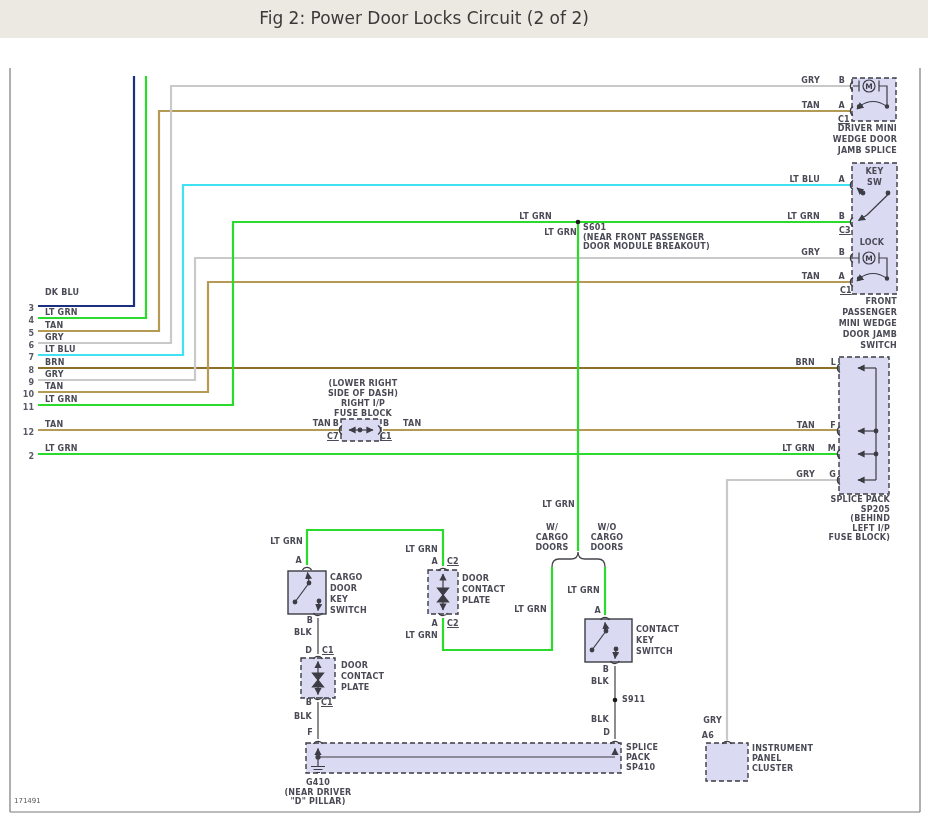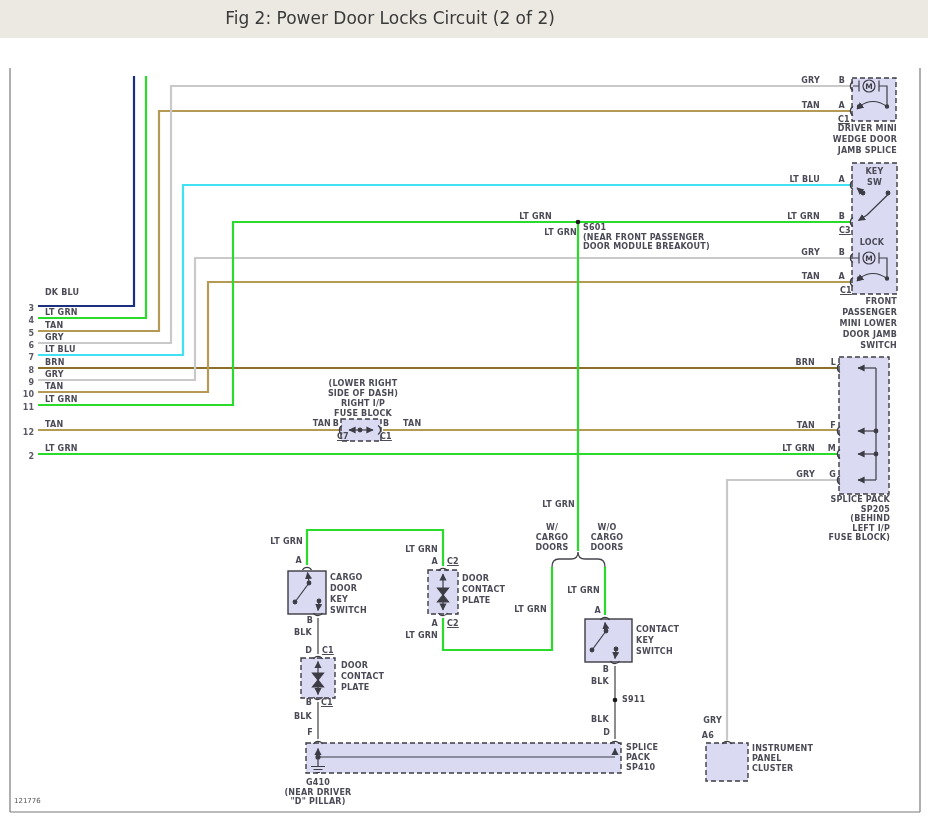--- a/index.html
+++ b/index.html
@@ -1,20 +1,20 @@
 <!DOCTYPE html>
 <html><head>
 <meta charset="utf-8">
 <style>
   html,body{margin:0;padding:0;background:#fff;}
   #stage{position:relative;width:928px;height:827px;background:#fff;overflow:hidden;
          font-family:"DejaVu Sans",sans-serif;}
   #hdr{position:absolute;left:0;top:0;width:928px;height:38px;background:#ece9e2;}
   .title{position:absolute;left:0;top:8px;width:780px;text-align:center;
-         font:400 17px "DejaVu Sans",sans-serif;color:#3a3a3a;}
+         font:400 17px "DejaVu Sans",sans-serif;color:#3a3a3a;padding-left:34px;}
   svg{position:absolute;left:0;top:0;}
   .lbl{position:absolute;font:700 8px "DejaVu Sans",sans-serif;color:#4b4b57;
        letter-spacing:.2px;line-height:11px;white-space:pre-line;}
   .r{text-align:right;}
   .c{text-align:center;}
   .conn{text-decoration:underline;}
   .tight{line-height:9.5px;}
   .lh10{line-height:10px;}
   .num{position:absolute;font:700 8px "DejaVu Sans",sans-serif;color:#5a5a66;text-align:right;}
   .foot{position:absolute;font:400 7px "DejaVu Sans",sans-serif;color:#555;}
@@ -251,41 +251,41 @@
     <span class="lbl r" style="right:83px;top:211px">B</span>
     <span class="lbl conn" style="left:839px;top:225px">C3</span>
     <span class="lbl c" style="left:852px;top:237px;width:40px">LOCK</span>
     <span class="lbl r" style="right:108px;top:247px">GRY</span>
     <span class="lbl r" style="right:83px;top:247px">B</span>
     <span class="lbl r" style="right:108px;top:271px">TAN</span>
     <span class="lbl r" style="right:83px;top:271px">A</span>
     <span class="lbl conn" style="left:840px;top:285px">C1</span>
     <span class="lbl r" style="right:31px;top:296px">FRONT
 PASSENGER
-MINI LOWER
+MINI WEDGE
 DOOR JAMB
 SWITCH</span>
   </div>
 
   <div>
     <span class="lbl r" style="right:376px;top:211px">LT GRN</span>
     <span class="lbl r" style="right:351px;top:227px">LT GRN</span>
     <span class="lbl tight" style="left:583px;top:223px">S601
 (NEAR FRONT PASSENGER
 DOOR MODULE BREAKOUT)</span>
   </div>
 
   <div>
     <span class="lbl c lh10" style="left:302px;top:379px;width:122px">(LOWER RIGHT
 SIDE OF DASH)
 RIGHT I/P
 FUSE BLOCK</span>
     <span class="lbl r" style="right:597px;top:418px">TAN</span>
     <span class="lbl r" style="right:589px;top:418px">B</span>
-    <span class="lbl conn" style="left:337px;top:431px">C7</span>
+    <span class="lbl conn" style="left:327px;top:431px">C7</span>
     <span class="lbl" style="left:383px;top:418px">B</span>
     <span class="lbl conn" style="left:380px;top:431px">C1</span>
     <span class="lbl" style="left:403px;top:418px">TAN</span>
   </div>
 
   <div>
     <span class="lbl r" style="right:113px;top:357px">BRN</span>
     <span class="lbl r" style="right:92px;top:357px">L</span>
     <span class="lbl r" style="right:113px;top:420px">TAN</span>
     <span class="lbl r" style="right:92px;top:420px">F</span>
@@ -369,14 +369,14 @@
   </div>
 
   <div>
     <span class="lbl r" style="right:206px;top:715px">GRY</span>
     <span class="lbl r" style="right:214px;top:730px">A6</span>
     <span class="lbl lh10" style="left:752px;top:744px">INSTRUMENT
 PANEL
 CLUSTER</span>
   </div>
 
-  <span class="foot" style="left:14px;top:797px">121776</span>
+  <span class="foot" style="left:14px;top:797px">171491</span>
 </div>
 
 </body></html>

